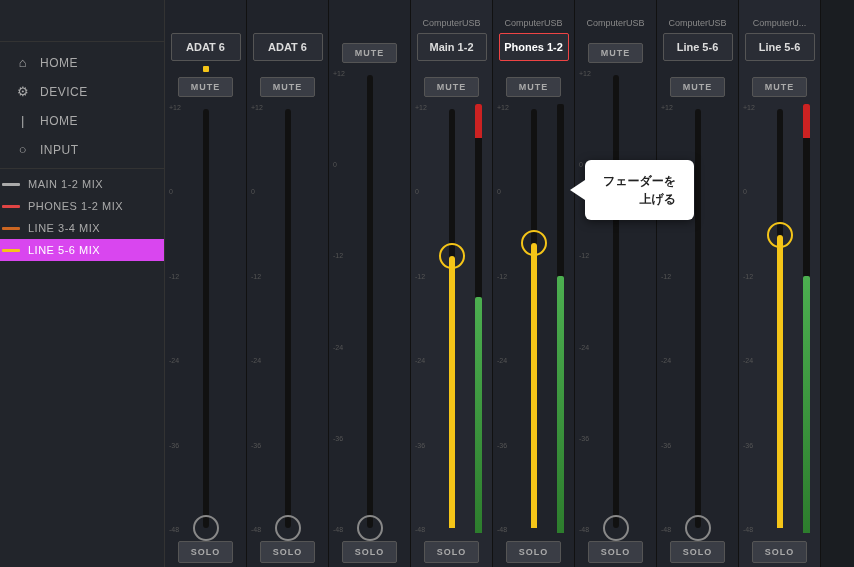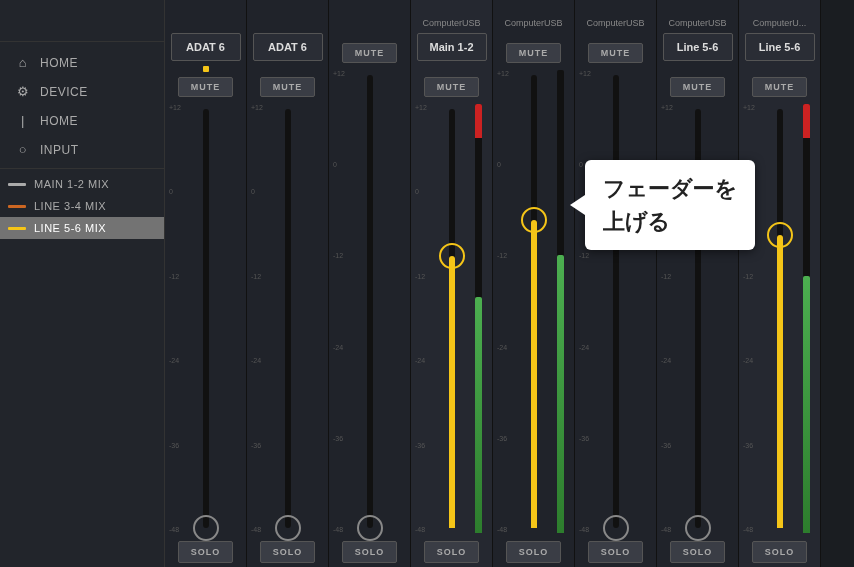--- a/index.html
+++ b/index.html
@@ -62,27 +62,27 @@
       text-align: center;
     }
     .sidebar-divider {
       height: 1px;
       background: #333;
       margin: 4px 0;
     }
     .mix-item {
       display: flex;
       align-items: center;
-      padding: 5px 8px;
+      padding: 5px 2px;
       cursor: pointer;
       font-size: 11px;
       color: #aaa;
       letter-spacing: 0.5px;
     }
-    .mix-item.active { background: #737373; color: #fff; }
+    .mix-item.active { background: #d946ef; color: #fff; }
     .mix-color-bar {
       width: 18px;
       height: 3px;
       margin-right: 8px;
       border-radius: 1px;
     }
 
     
     .main-content {
       flex: 1;
@@ -281,20 +281,24 @@
           <span>INPUT</span>
         </div>
       </div>
     <div class="sidebar-divider"></div>
     <div id="mix-items">
         <div class="mix-item">
           <div class="mix-color-bar" style="background:#aaa"></div>
           <span>MAIN 1-2 MIX</span>
         </div>
         <div class="mix-item">
+          <div class="mix-color-bar" style="background:#e04444"></div>
+          <span>PHONES 1-2 MIX</span>
+        </div>
+        <div class="mix-item">
           <div class="mix-color-bar" style="background:#cc6622"></div>
           <span>LINE 3-4 MIX</span>
         </div>
         <div class="mix-item active">
           <div class="mix-color-bar" style="background:#f5c518"></div>
           <span>LINE 5-6 MIX</span>
         </div>
       </div>
   </div>
 </div>
@@ -394,20 +398,21 @@
             </div>
           </div>
           <div class="ch-solo-btn">SOLO</div>
         </div>
         <div class="channel-strip" style="height: 567px;">
           <div class="ch-top-label">
             <span>Computer</span>
             <br>
             <span>USB</span>
           </div>
+          <div class="ch-name-box selected">Phones 1-2</div>
           <div class="ch-indicator invisible"></div>
           <div class="ch-mute-btn">MUTE</div>
           <div class="fader-container" style="flex: 1 1 0%; width: 100%; display: flex; align-items: center; justify-content: center; position: relative;">
             <div style="position: absolute; left: 4px; top: 0px; bottom: 0px; display: flex; flex-direction: column; justify-content: space-between; font-size: 7px; color: rgb(85, 85, 85); pointer-events: none;">
               <span>+12</span>
               <span>0</span>
               <span>-12</span>
               <span>-24</span>
               <span>-36</span>
               <span>-48</span>
@@ -499,14 +504,14 @@
             </div>
             <div style="position: absolute; right: 10px; top: 0px; bottom: 0px; width: 7px; background: rgb(17, 17, 17); border-radius: 2px;">
               <div style="position: absolute; bottom: 0px; width: 100%; height: 60%; background: linear-gradient(to top, rgb(45, 125, 45), rgb(76, 175, 80)); border-radius: 2px 2px 0px 0px;"></div>
               <div style="position: absolute; top: 0px; width: 100%; height: 8%; background: rgb(204, 34, 34); border-radius: 2px 2px 0px 0px;"></div>
             </div>
           </div>
           <div class="ch-solo-btn">SOLO</div>
         </div>
       </div>
   </div>
-<div class="callout" style="position: absolute; top: 160px; left: 420px; background: white; color: rgb(34, 34, 34); border-radius: 6px; padding: 12px 18px; font-size: 22px; font-weight: bold; line-height: 1.5; z-index: 200; text-align: left; box-shadow: rgba(0, 0, 0, 0.5) 0px 2px 10px;"><span>フェーダーを</span><br><span>上げる</span><div class="callout-arrow"></div></div>
+<div class="callout" style="position: absolute; top: 160px; left: 420px; background: white; color: rgb(34, 34, 34); border-radius: 6px; padding: 12px 18px; font-size: 12px; font-weight: bold; line-height: 1.5; z-index: 200; text-align: right; box-shadow: rgba(0, 0, 0, 0.5) 0px 2px 10px;"><span>フェーダーを</span><br><span>上げる</span><div class="callout-arrow"></div></div>
   </div>
 
 </body></html>

